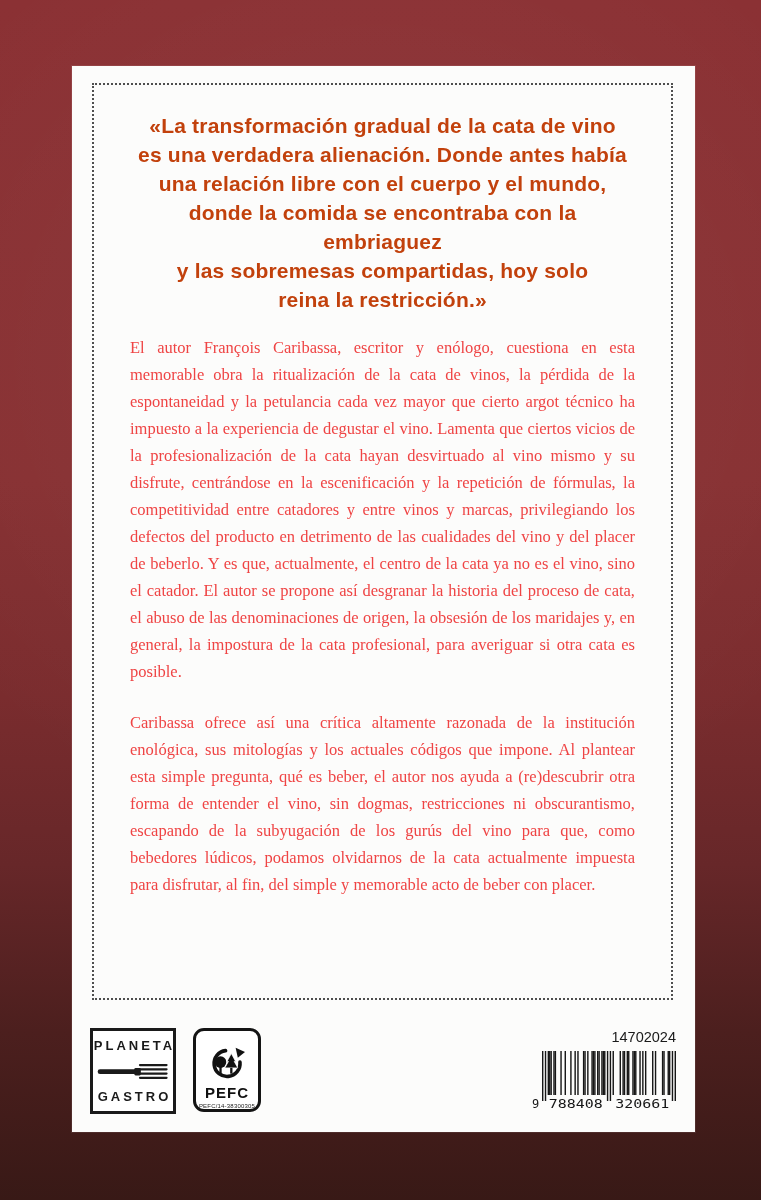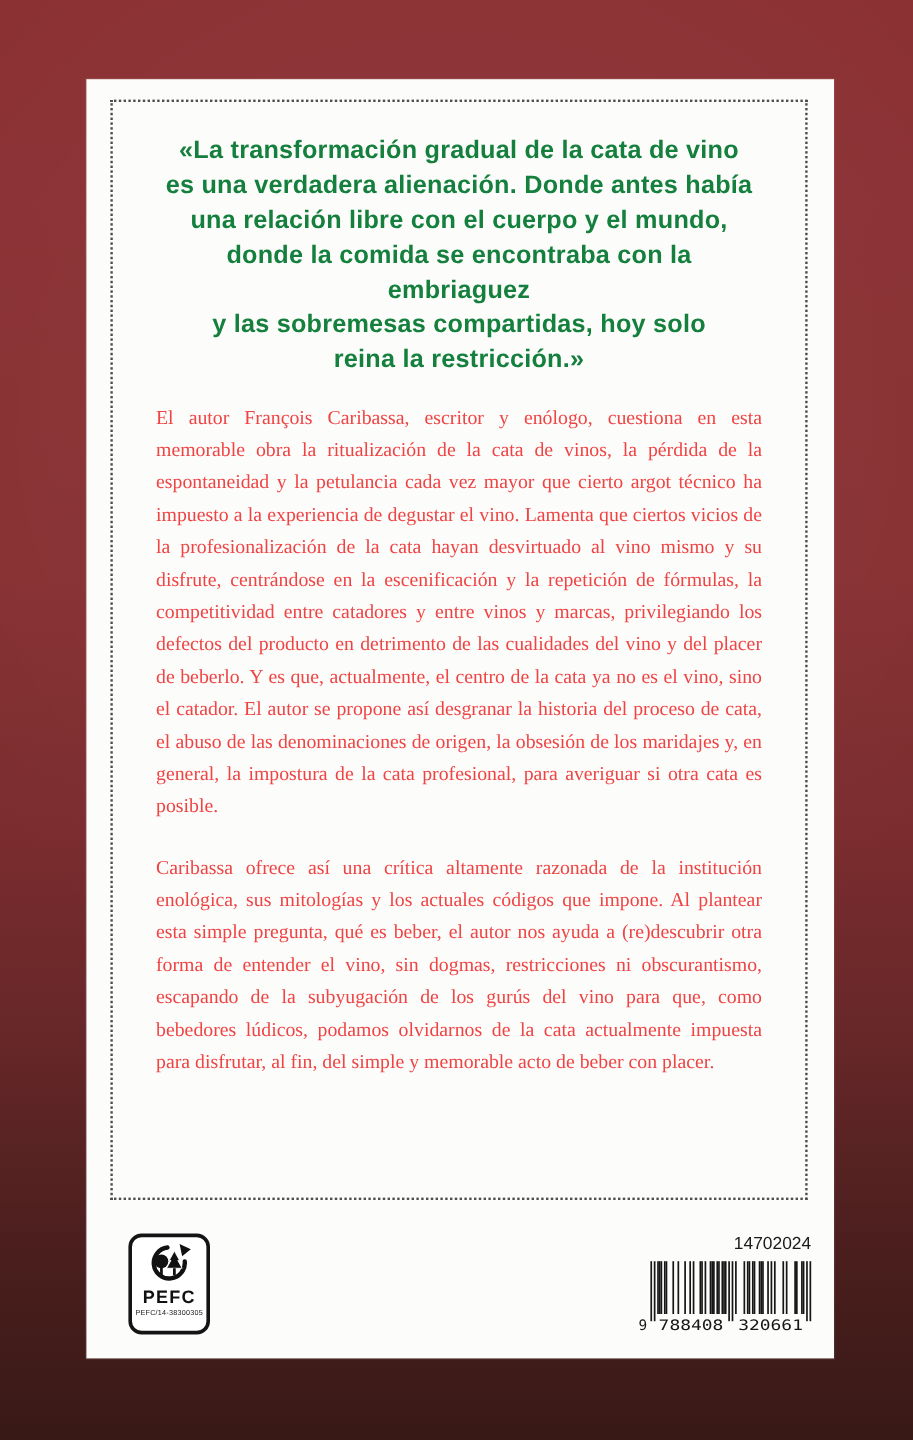--- a/index.html
+++ b/index.html
@@ -18,21 +18,21 @@
   .dotted-frame{
     position:absolute;left:20px;top:17px;width:581px;height:917px;
     box-sizing:border-box;border:2px dotted #4e4e4e;
     padding:24px 36px 0 36px;
   }
   .quote{
     margin:2px 0 20px 0;
     text-align:center;white-space:pre-line;
     font-family:"Liberation Sans", sans-serif;
     font-weight:bold;font-size:21px;line-height:29px;
-    color:#15803d;letter-spacing:0.2px;
+    color:#c2410c;letter-spacing:0.2px;
   }
   .body-par{
     margin:0 0 24px 0;
     font-family:"Liberation Serif", serif;
     font-size:16.5px;line-height:27px;color:#ef4444;
     text-align:justify;
   }
   .footer-row{
     position:absolute;left:18px;right:17px;top:962px;height:86px;
     display:flex;align-items:flex-start;
@@ -45,21 +45,21 @@
   }
   .planeta-logo .word{
     font-weight:bold;font-size:13px;letter-spacing:3px;color:#1a1a1a;
     font-family:"Liberation Sans", sans-serif;text-indent:3px;
   }
   .fork-icon{width:74px;height:17px;}
   .pefc-logo{
     width:68px;height:84px;box-sizing:border-box;margin-left:17px;
     border:3.5px solid #141414;border-radius:11px;background:#fff;
     display:flex;flex-direction:column;align-items:center;
-    padding-top:5px;
+    padding-top:16px;
   }
   .pefc-mark{width:46px;height:36px;}
   .pefc-label{
     font-weight:bold;font-size:15px;letter-spacing:1px;color:#111;
     line-height:1;margin-top:2px;font-family:"Liberation Sans", sans-serif;
   }
   .pefc-cert{
     font-size:6px;color:#222;margin-top:3px;letter-spacing:0.2px;
     font-family:"Liberation Sans", sans-serif;
   }
@@ -85,20 +85,32 @@
 y las sobremesas compartidas, hoy solo
 reina la restricción.»</div>
 
     <p class="body-par">El autor François Caribassa, escritor y enólogo, cuestiona en esta memorable obra la ritualización de la cata de vinos, la pérdida de la espontaneidad y la petulancia cada vez mayor que cierto argot técnico ha impuesto a la experiencia de degustar el vino. Lamenta que ciertos vicios de la profesionalización de la cata hayan desvirtuado al vino mismo y su disfrute, centrándose en la escenificación y la repetición de fórmulas, la competitividad entre catadores y entre vinos y marcas, privilegiando los defectos del producto en detrimento de las cualidades del vino y del placer de beberlo. Y es que, actualmente, el centro de la cata ya no es el vino, sino el catador. El autor se propone así desgranar la historia del proceso de cata, el abuso de las denominaciones de origen, la obsesión de los maridajes y, en general, la impostura de la cata profesional, para averiguar si otra cata es posible.</p>
 
     <p class="body-par">Caribassa ofrece así una crítica altamente razonada de la institución enológica, sus mitologías y los actuales códigos que impone. Al plantear esta simple pregunta, qué es beber, el autor nos ayuda a (re)descubrir otra forma de entender el vino, sin dogmas, restricciones ni obscurantismo, escapando de la subyugación de los gurús del vino para que, como bebedores lúdicos, podamos olvidarnos de la cata actualmente impuesta para disfrutar, al fin, del simple y memorable acto de beber con placer.</p>
   </div>
 
   <div class="footer-row">
 
+    <div class="planeta-logo">
+      <span class="word">PLANETA</span>
+      <svg class="fork-icon" viewBox="0 0 110 26">
+        <rect x="1" y="9.5" width="62" height="7.5" rx="3.6" fill="#1a1a1a"></rect>
+        <rect x="57" y="7.5" width="10" height="11.5" rx="2" fill="#1a1a1a"></rect>
+        <rect x="64" y="1.5" width="44" height="3.4" rx="1.7" fill="#1a1a1a"></rect>
+        <rect x="64" y="8.0" width="44" height="3.4" rx="1.7" fill="#1a1a1a"></rect>
+        <rect x="64" y="14.5" width="44" height="3.4" rx="1.7" fill="#1a1a1a"></rect>
+        <rect x="64" y="21.0" width="44" height="3.4" rx="1.7" fill="#1a1a1a"></rect>
+      </svg>
+      <span class="word">GASTRO</span>
+    </div>
 
     <div class="pefc-logo">
       <svg class="pefc-mark" viewBox="0 0 60 50">
         <path d="M 28,5 A 18,18 0 1 0 48,21" fill="none" stroke="#111" stroke-width="5" stroke-linecap="round"></path>
         <polygon points="42,1 55,7 45,15" fill="#111"></polygon>
         <circle cx="21" cy="21" r="8" fill="#111"></circle>
         <rect x="19.4" y="27" width="3.2" height="10" fill="#111"></rect>
         <polygon points="36,9 42,20 40,20 45,29 27,29 32,20 30,20" fill="#111" stroke="#fff" stroke-width="1"></polygon>
         <rect x="34.4" y="29" width="3.2" height="8" fill="#111"></rect>
       </svg>

